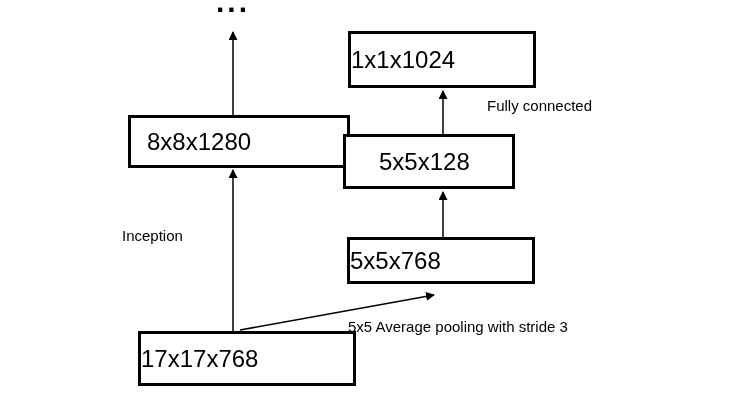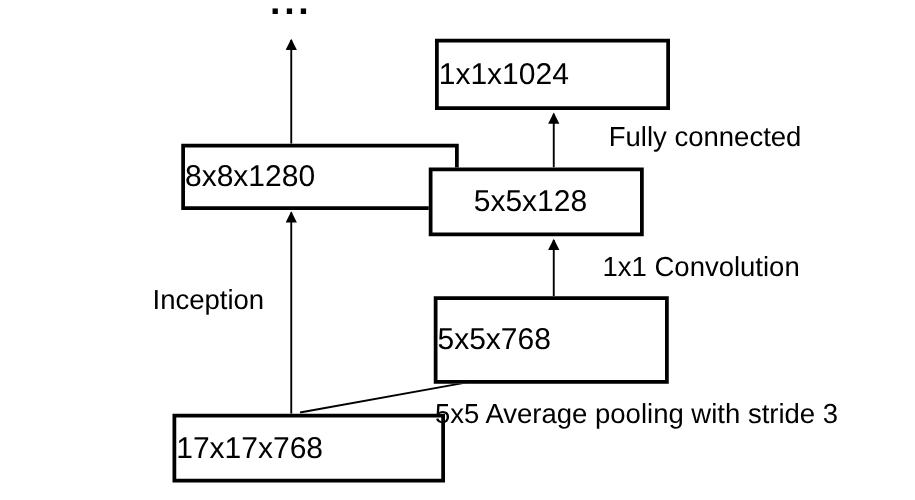--- a/index.html
+++ b/index.html
@@ -29,28 +29,28 @@
     box-sizing: border-box;
     border: 3px solid #000000;
     background: #ffffff;
     display: flex;
     align-items: center;
     justify-content: flex-start;
     font-size: 24px;
     line-height: 1;
     white-space: nowrap;
   }
-  .node-8x8    { left: 145px; top: 115px; width: 222px; height: 53px; }
+  .node-8x8    { left: 128px; top: 115px; width: 222px; height: 53px; padding-left: 16px; }
   .node-1x1    { left: 348px; top:  31px; width: 188px; height: 57px; }
   .node-5x5a   { left: 343px; top: 134px; width: 172px; height: 55px; padding-left: 33px; }
-  .node-5x5b   { left: 347px; top: 237px; width: 188px; height: 70px; }
+  .node-5x5b   { left: 347px; top: 237px; width: 188px; height: 47px; }
   .node-17x17  { left: 138px; top: 331px; width: 218px; height: 55px; }
   .edge-label {
     position: absolute;
-    font-size: 22px;
+    font-size: 15px;
     line-height: 1.15;
     white-space: nowrap;
   }
   .lbl-inception { left: 122px; top: 227px; }
   .lbl-fc        { left: 487px; top:  97px; }
   .lbl-conv      { left: 482px; top: 201px; }
   .lbl-pool      { left: 348px; top: 318px; }
   .ellipsis {
     position: absolute;
     left: 205px;
@@ -100,17 +100,16 @@
   </div>
 
   <div class="node node-17x17">
     <span>17x17x768</span>
   </div>
 
   <div class="edge-label lbl-inception">Inception</div>
 
   <div class="edge-label lbl-fc">Fully connected</div>
 
-  <div class="edge-label lbl-conv">1x1 Convolution</div>
 
   <div class="edge-label lbl-pool">5x5 Average pooling with stride 3</div>
 
 </div>
 
 </body></html>

